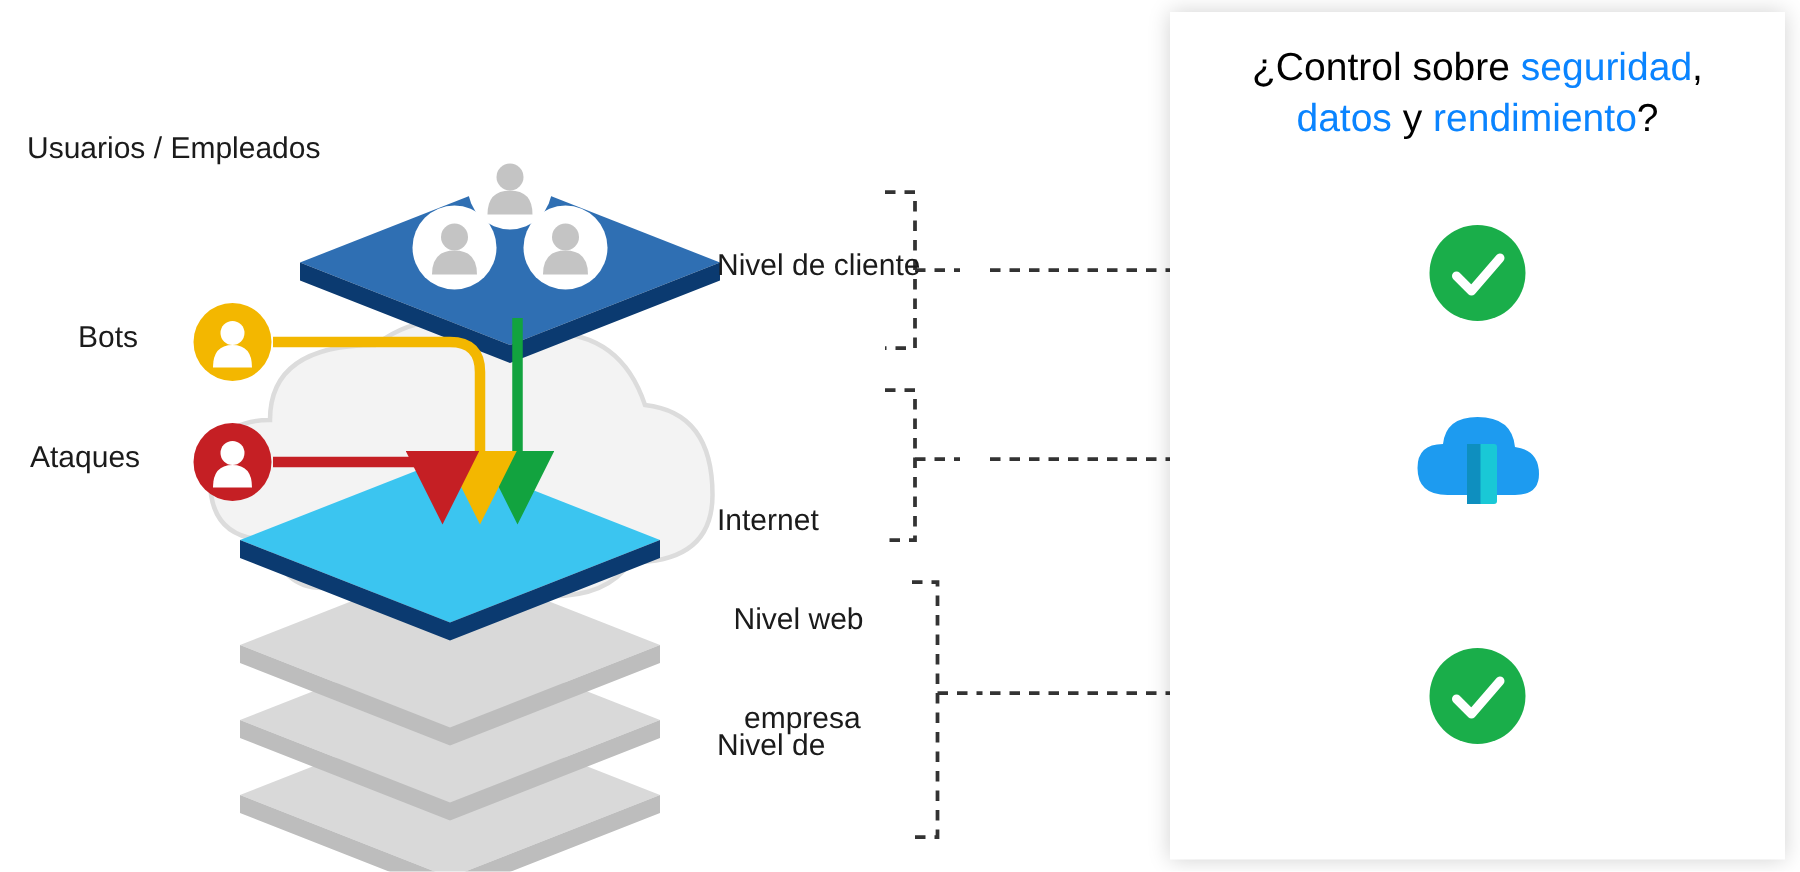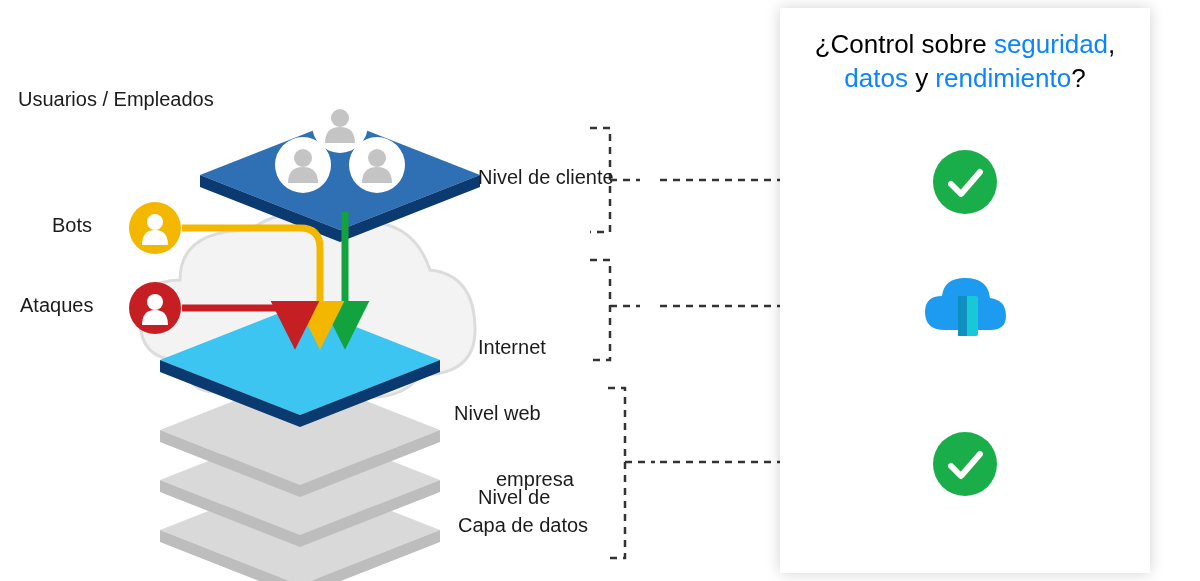--- a/index.html
+++ b/index.html
@@ -23,21 +23,21 @@
   .lbl {
     position: absolute;
     font-size: 20px;
     color: #1b1b1b;
     white-space: nowrap;
   }
   .panel {
     position: absolute;
     left: 780px;
     top: 8px;
-    width: 370px;
+    width: 410px;
     height: 565px;
     background: #ffffff;
     box-shadow: 0 0 14px rgba(0,0,0,0.18);
   }
   .panel-title {
     position: absolute;
     top: 20px;
     left: 0;
     right: 0;
     text-align: center;
@@ -170,24 +170,23 @@
     <line x1="660" y1="306" x2="930" y2="306" stroke="#333" stroke-width="2.5" stroke-dasharray="7 6"></line>
     <line x1="660" y1="462" x2="940" y2="462" stroke="#333" stroke-width="2.5" stroke-dasharray="7 6"></line>
   </svg>
 
   <div class="lbl" style="left:18px; top:88px;">Usuarios / Empleados</div>
   <div class="lbl" style="left:52px; top:214px;">Bots</div>
   <div class="lbl" style="left:20px; top:294px;">Ataques</div>
 
   <div class="lbl" style="left:478px; top:166px;">Nivel de cliente</div>
   <div class="lbl" style="left:478px; top:292px;margin-top:44px;">Internet</div>
-  <div class="lbl" style="left:454px; top:402px;">Nivel web</div>
+  <div class="lbl" style="left:489px; top:402px;">Nivel web</div>
   <div class="lbl" style="left:478px; top:438px;margin-top:48px;">Nivel de</div>
   <div class="lbl" style="left:478px; top:468px;margin-left:18px;">empresa</div>
-  <div class="lbl" style="left:458px; top:514px;">Capa de datos</div>
 
   <div class="panel">
     <div class="panel-title">
       <span>¿Control sobre </span><span class="hl">seguridad</span><span>, </span><br>
       <span class="hl">datos</span><span> y </span><span class="hl">rendimiento</span><span>?</span>
     </div>
 
     <div class="check-badge" style="top:142px;">
       <svg width="64" height="64" viewBox="0 0 64 64">
         <path d="M18 34 L28 44 L47 22" fill="none" stroke="#ffffff" stroke-width="6" stroke-linecap="round" stroke-linejoin="round"></path>

